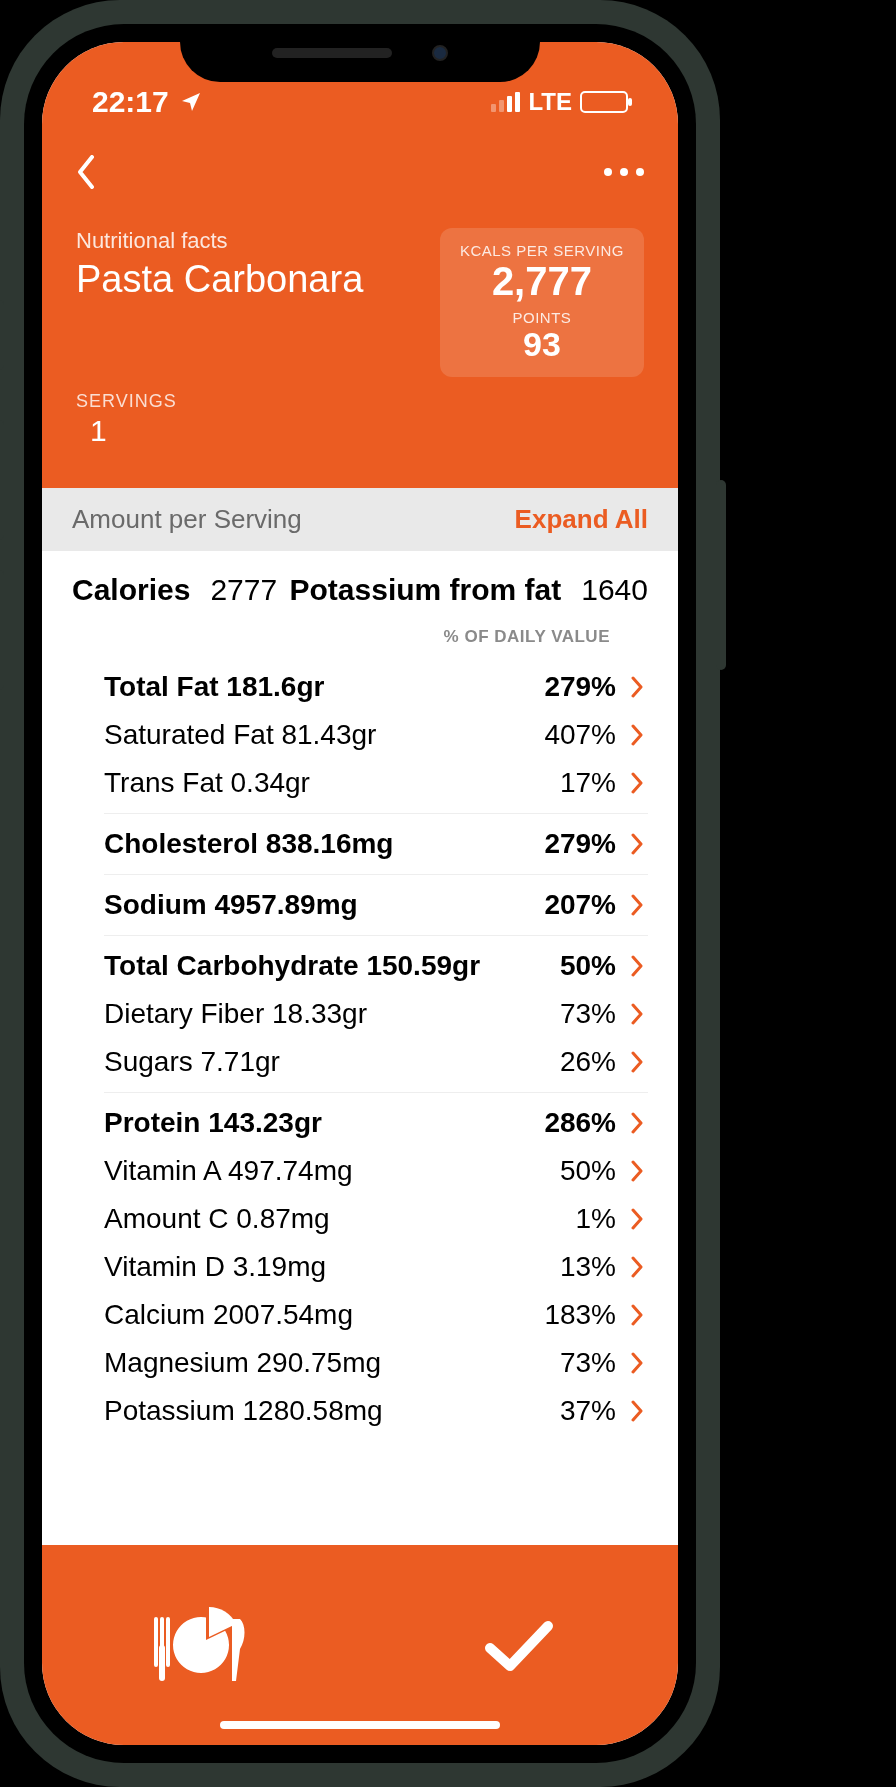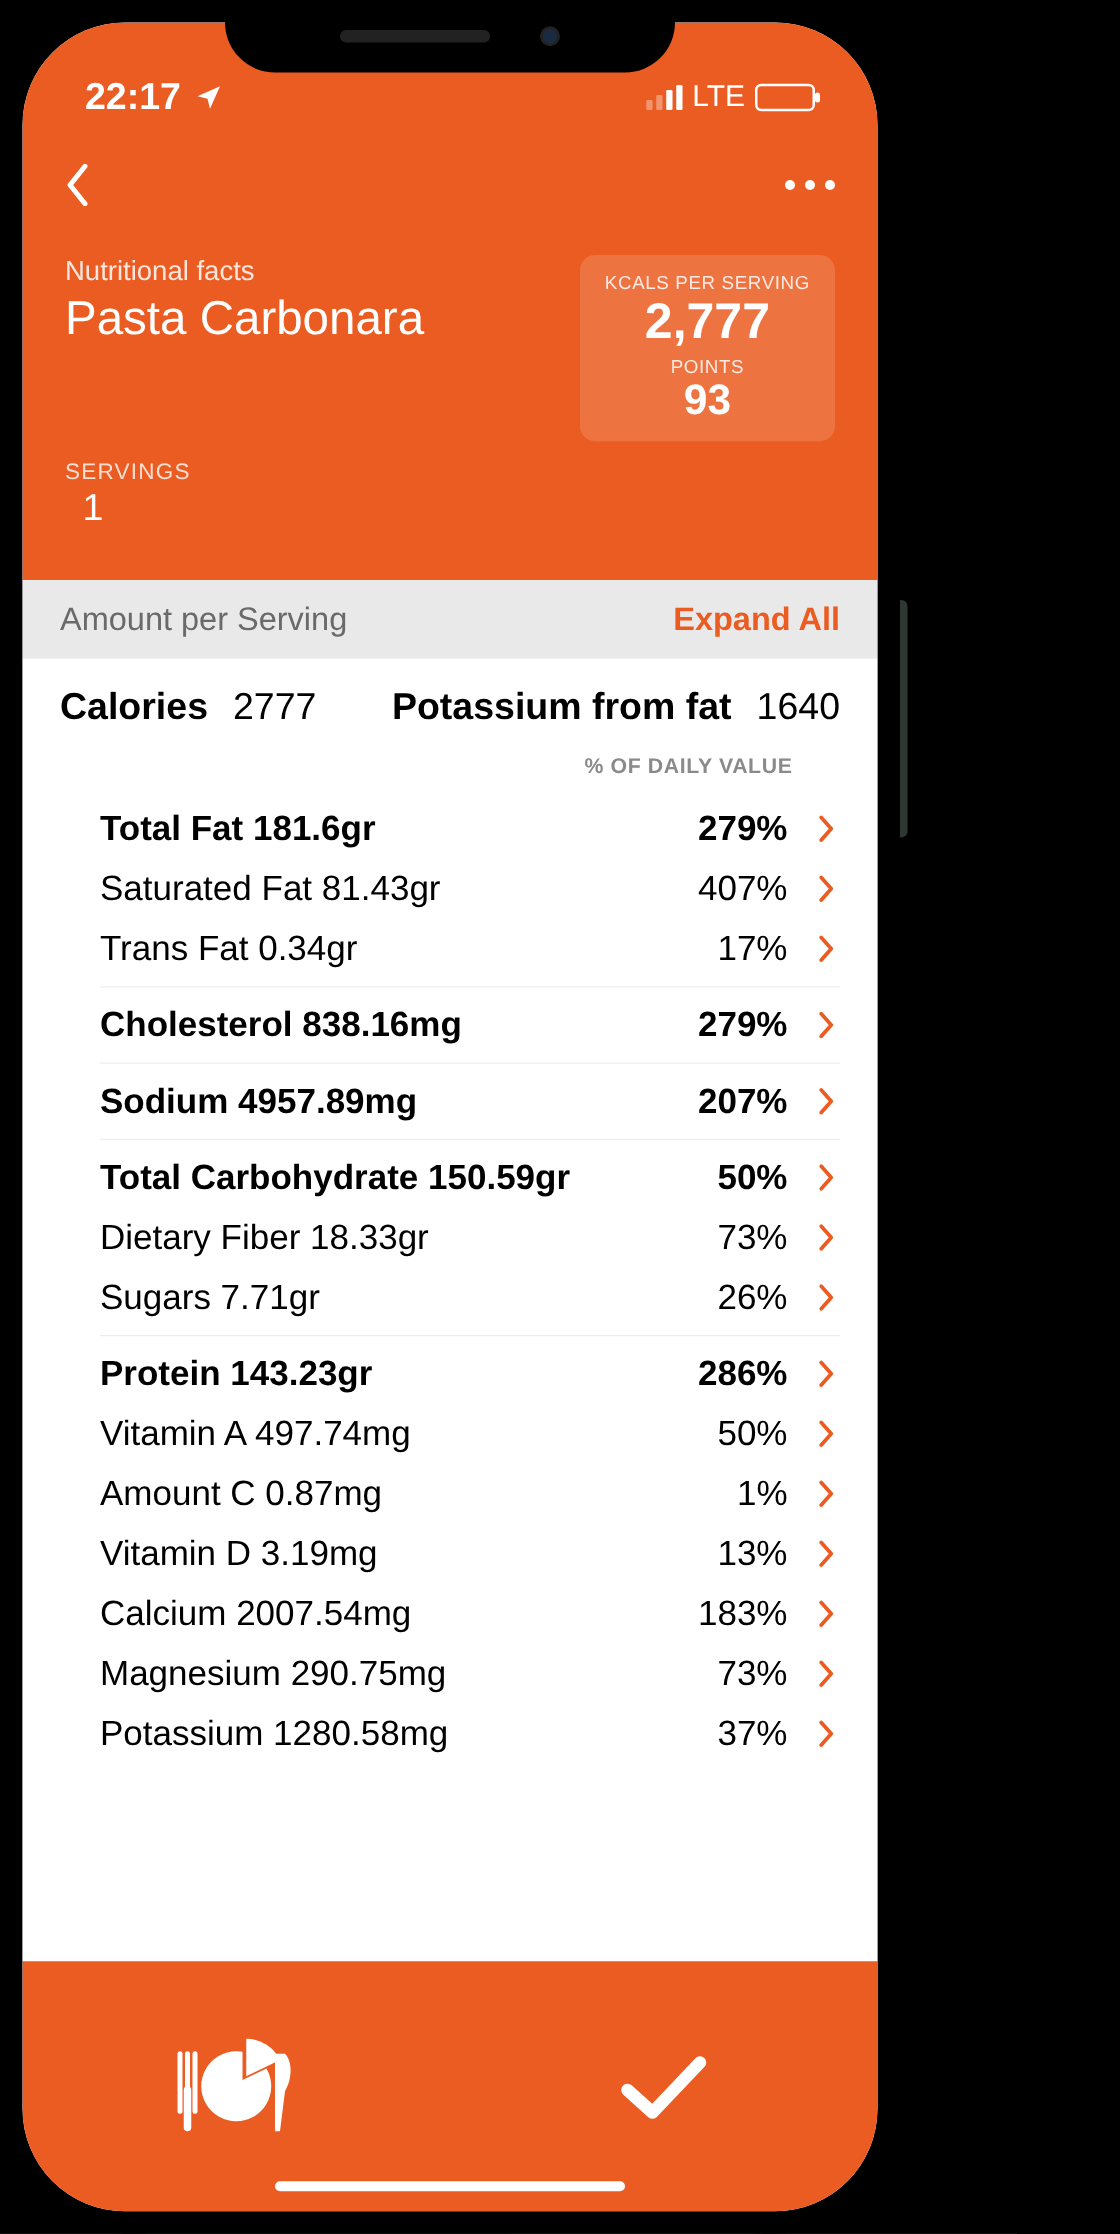--- a/index.html
+++ b/index.html
@@ -1,20 +1,21 @@
 <!DOCTYPE html>
 <html><head>
 <meta charset="utf-8">
 <style>
 * { margin: 0; padding: 0; box-sizing: border-box; font-family: -apple-system, "Helvetica Neue", Arial, sans-serif; -webkit-font-smoothing: antialiased; }
 html, body { width: 896px; height: 1787px; background: #000; }
 .phone-frame {
   width: 720px; height: 1787px;
   background: #2e3732;
   border-radius: 120px;
+  padding: 24px;
   position: relative;
 }
 .phone-inner {
   width: 100%; height: 100%;
   background: #000;
   border-radius: 100px;
   padding: 18px;
   position: relative;
 }
 .side-btn { position: absolute; background: #2e3732; border-radius: 6px; }
@@ -38,21 +39,21 @@
   display:flex; align-items:center; justify-content:center; gap:40px;
 }
 .notch .speaker { width: 120px; height: 10px; background:#222; border-radius:5px; }
 .notch .cam { width:16px; height:16px; background:#1a2a40; border-radius:50%; border:2px solid #222; }
 .status-bar {
   height: 90px; background: #eb5c22; color: #fff;
   display: flex; justify-content: space-between; align-items: center;
   padding: 30px 50px 0 50px; position: relative;
 }
 .status-left { display:flex; align-items:center; gap:10px; font-size:30px; font-weight:600; }
-.status-right { display:flex; align-items:center; gap:8px; font-size:24px; font-weight:400; }
+.status-right { display:flex; align-items:center; gap:8px; font-size:24px; font-weight:700; }
 .signal { display:flex; align-items:flex-end; gap:3px; }
 .signal span { width:5px; background:#fff; border-radius:1px; display:block; }
 .signal span.dim { background: rgba(255,255,255,.35); }
 .battery { width:48px; height:22px; border:2px solid #fff; border-radius:5px; position:relative; }
 .battery::after { content:""; position:absolute; right:-6px; top:5px; width:4px; height:8px; background:#fff; border-radius:2px; }
 .battery-fill { height:100%; width:35%; background:#ffb300; border-radius:2px; }
 .header {
   background: #eb5c22; color:#fff; padding: 10px 34px 40px 34px;
 }
 .nav-row { display:flex; justify-content:space-between; align-items:center; height:60px; margin-bottom:26px; }
@@ -82,21 +83,21 @@
 .cal-row { display:flex; justify-content:space-between; padding:22px 0 10px 0; font-size:30px; }
 .cal-row .lab { font-weight:800; }
 .cal-row .val { font-weight:400; margin-left:20px; }
 .cal-row .group { display:flex; align-items:baseline; }
 .dv-label { text-align:right; font-size:17px; color:#8a8a8a; letter-spacing:0.5px; font-weight:700; padding: 10px 38px 10px 0; }
 .nut-group { border-bottom:1px solid #eee; padding:6px 0;margin-left:32px; }
 .nut-group:last-of-type { border-bottom:none; }
 .nut-row { display:flex; justify-content:space-between; align-items:center; padding:8px 0; font-size:28px; }
 .nut-row .name { }
 .nut-row.bold .name, .nut-row.bold .pct { font-weight:800; }
-.nut-row .right-part { display:flex; align-items:center; gap:24px; }
+.nut-row .right-part { display:flex; align-items:center; gap:14px; }
 .nut-row .pct { min-width:80px; text-align:right; }
 .chev-r { color:#eb5c22; font-size:26px; font-weight:400; width:18px; text-align:center; }
 .bottom-bar {
   background:#eb5c22; height:200px; display:flex; align-items:center; position:relative;
 }
 .bottom-bar .half { flex:1; display:flex; align-items:center; justify-content:center; }
 .home-ind { position:absolute; bottom:16px; left:50%; transform:translateX(-50%); width:280px; height:8px; background:#fff; border-radius:4px; }
 svg { display:block; }
 </style>
 </head>

